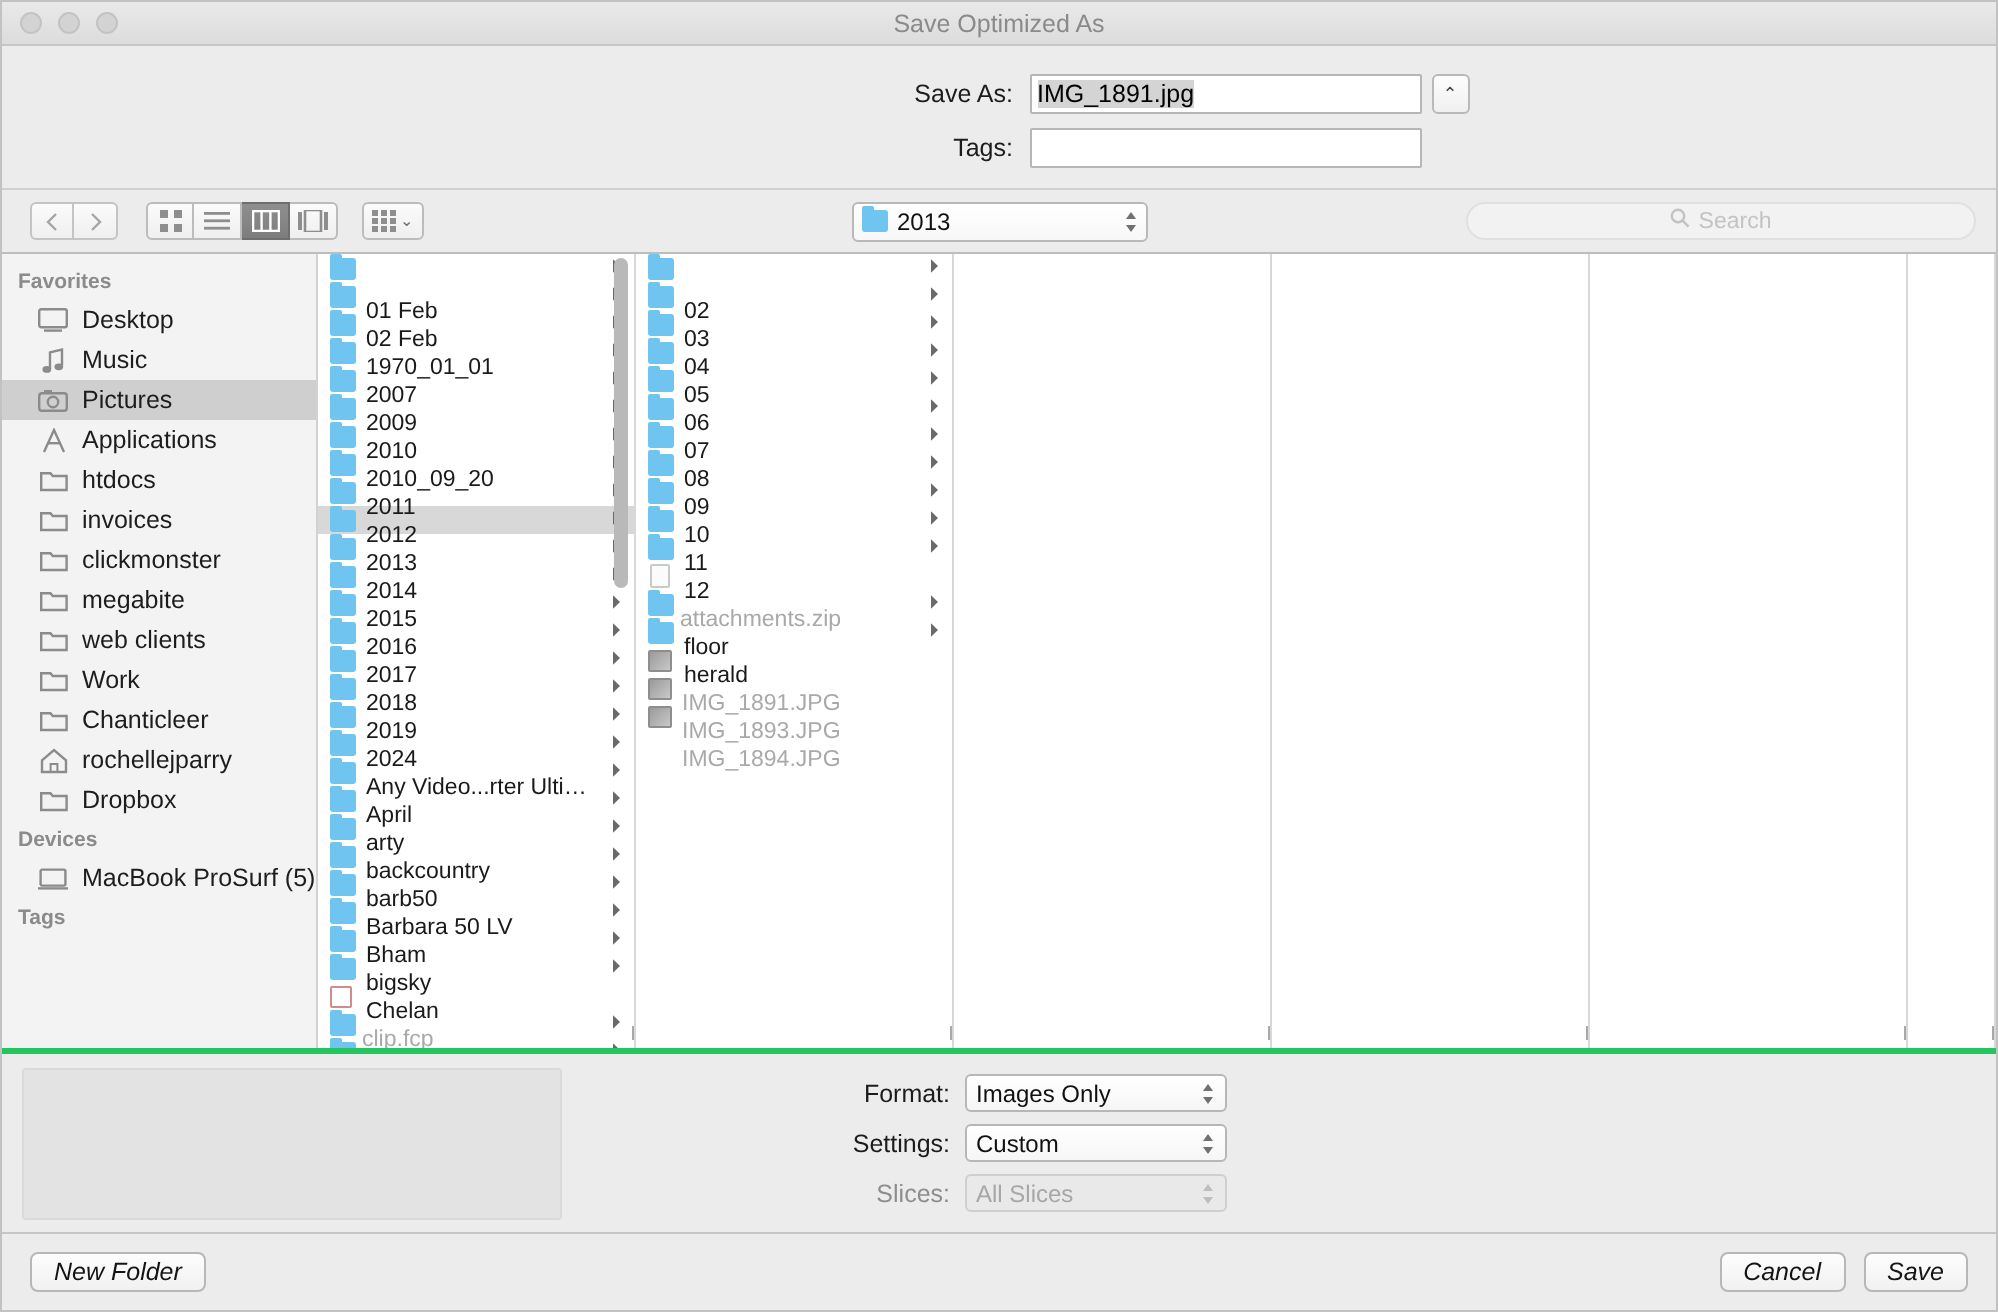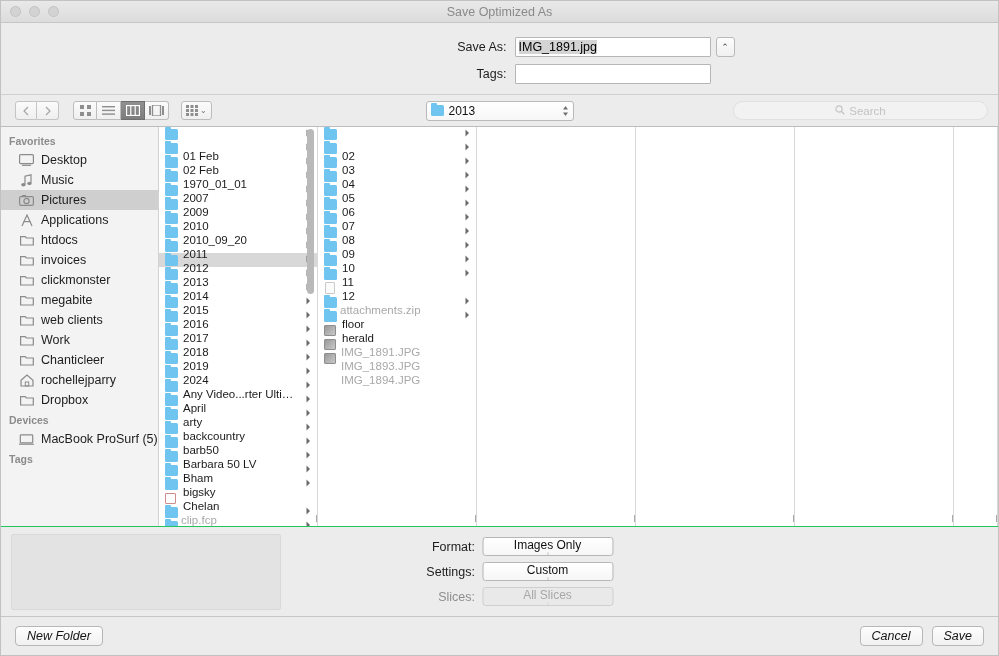--- a/index.html
+++ b/index.html
@@ -139,21 +139,21 @@
     gap: 4px;
     color: #c3c3c3; font-size: 11.5px;
   }
 
   
   .body {
     flex: 1;
     display: flex;
     background: #0ea5e9;
     min-height: 0;
-    border-bottom: 1px solid #22c55e;
+    border-bottom: 3px solid #22c55e;
   }
   .sidebar {
     width: 158px; flex: none;
     background: #f3f3f3;
     border-right: 1px solid #d2d2d2;
     padding-top: 4px;
     overflow: hidden;
   }
   .side-hdr {
     font-size: 10.5px; font-weight: bold; color: #8b8b8b;
@@ -246,21 +246,21 @@
   .opt-row { display:flex; align-items:center; }
   .opt-label {
     width: 56px; text-align: right; padding-right: 7px;
     font-size: 12.5px; color: #1c1c1c; margin-left: 40px;
   }
   .popup {
     width: 131px; height: 19px;
     background: linear-gradient(to bottom,#ffffff,#f6f6f6);
     border: 1px solid #b7b7b7; border-radius: 3px;
     display:flex; align-items:center; padding: 0 5px;
-    font-size: 12px; color: #111; flex-direction: column;
+    font-size: 12px; color: #111;
   }
   .popup .v { flex:1; }
   .popup.disabled { background:#e9e9e9; border-color:#cfcfcf; color:#a7a7a7; }
 
   
   .bottombar {
     height: 38px; flex: none;
     background: #ececec;
     display:flex; align-items:center;
     padding: 0 14px;

